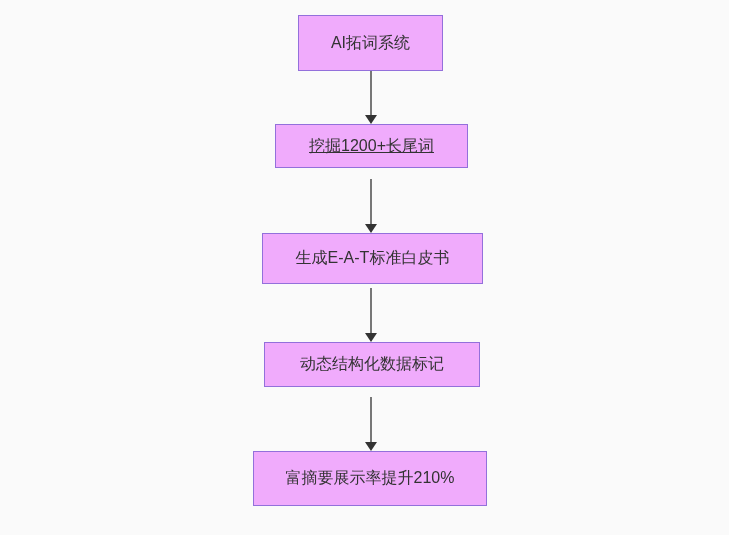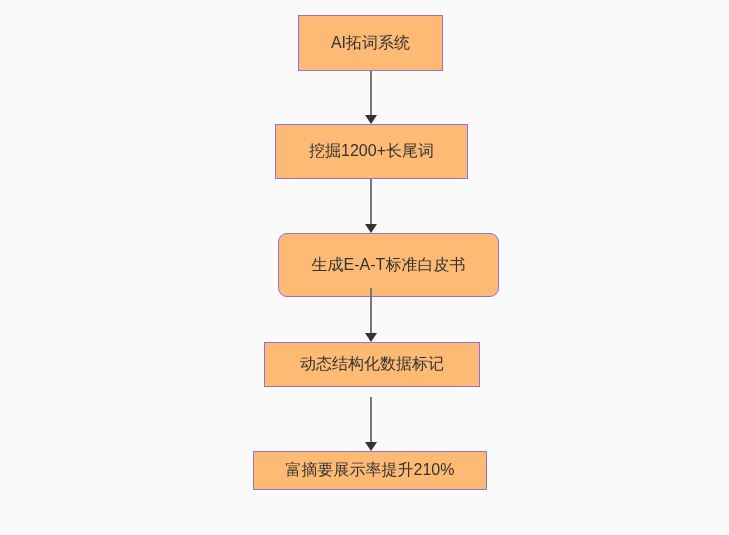--- a/index.html
+++ b/index.html
@@ -13,32 +13,32 @@
     background: #fafafa;
     font-family: "Liberation Sans", "DejaVu Sans", sans-serif;
     overflow: hidden;
   }
   .node {
     position: absolute;
     box-sizing: border-box;
     display: flex;
     align-items: center;
     justify-content: center;
-    background: #fdba74;
+    background: #f0abfc;
     border: 1.5px solid #9370DB;
     color: #333333;
     font-size: 16px;
     white-space: nowrap;
     text-align: center;
   }
   .node-1 { left: 298px; top: 15px;  width: 145px; height: 56px; }
-  .node-2 { left: 275px; top: 124px; width: 193px; height: 55px; }
-  .node-3 { left: 278px; top: 233px; width: 221px; height: 64px; border-radius: 9px; }
+  .node-2 { left: 275px; top: 124px; width: 193px; height: 44px; text-decoration: underline; }
+  .node-3 { left: 262px; top: 233px; width: 221px; height: 51px; }
   .node-4 { left: 264px; top: 342px; width: 216px; height: 45px; }
-  .node-5 { left: 253px; top: 451px; width: 234px; height: 39px; }
+  .node-5 { left: 253px; top: 451px; width: 234px; height: 55px; }
 
   .arrow {
     position: absolute;
     left: 364px;
     width: 13px;
   }
   .arrow-1 { top: 71px;  height: 53px; }
   .arrow-2 { top: 179px; height: 54px; }
   .arrow-3 { top: 288px; height: 54px; }
   .arrow-4 { top: 397px; height: 54px; }

